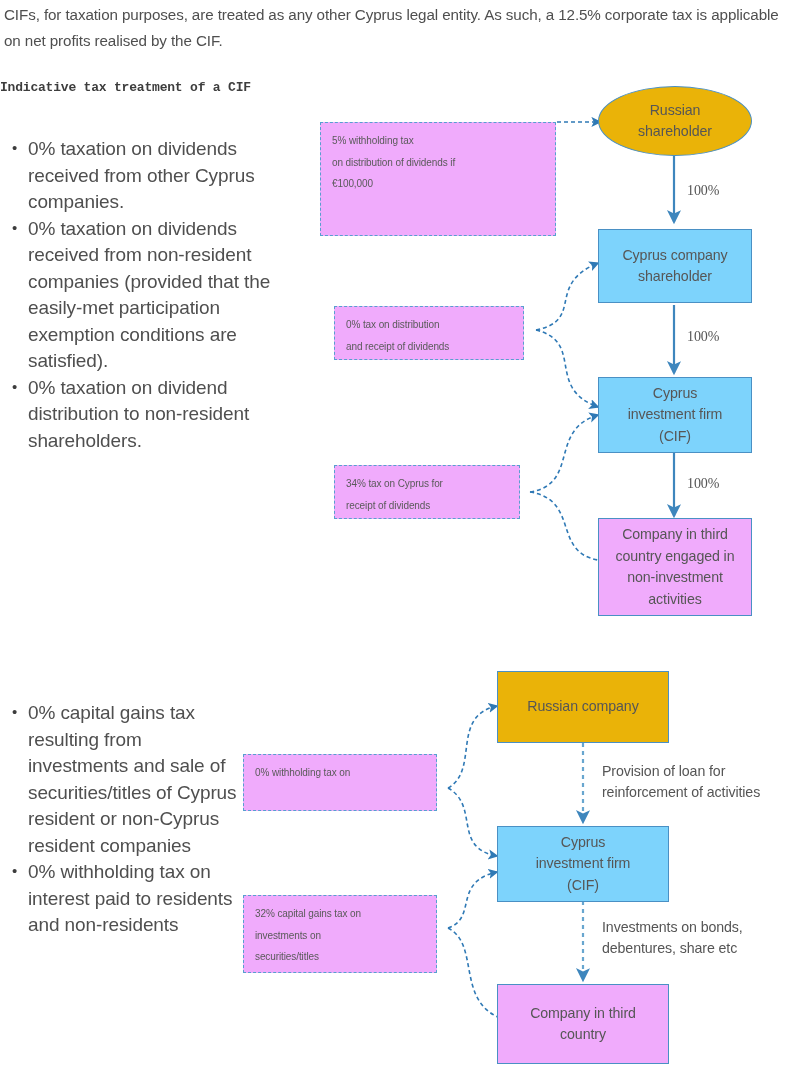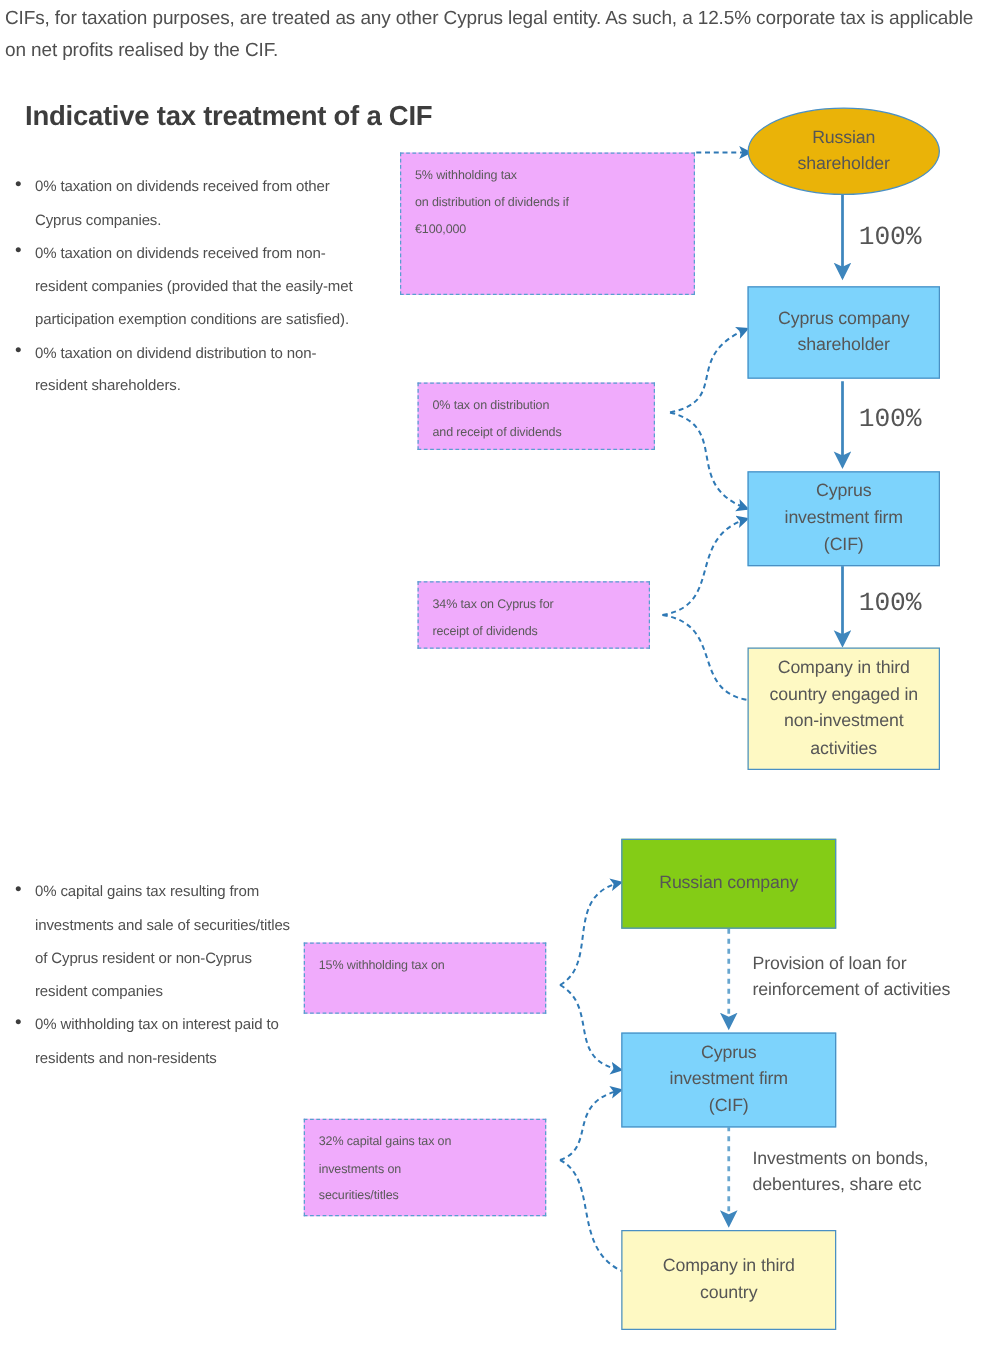--- a/index.html
+++ b/index.html
@@ -23,38 +23,39 @@
     top: 2px;
     width: 790px;
     font-size: 15.2px;
     line-height: 26px;
     color: #4f4f4f;
     letter-spacing: -0.1px;
   }
 
   
   #heading {
-    left: 20px;
+    left: 0;
     top: 80px;
-    font-size: 22px;
+    font-size: 13px;
     font-weight: bold;
     color: #3d3d3d;
     letter-spacing: -0.2px;
+    font-family: Liberation Mono, monospace;
   }
 
   
   ul.bullets {
     margin: 0;
     padding: 0;
     list-style: none;
   }
   ul.bullets > li {
     position: relative;
     padding-left: 24px;
-    font-size: 12px;
+    font-size: 19px;
     line-height: 26.5px;
     color: #4f4f4f;
     letter-spacing: -0.1px;
   }
   ul.bullets > li::before {
     content: "\2022";
     position: absolute;
     left: 8px;
     top: -1px;
     font-size: 15px;
@@ -82,35 +83,35 @@
     display: flex;
     align-items: center;
     justify-content: center;
     text-align: center;
     font-size: 14.2px;
     line-height: 21.5px;
     color: #565656;
     letter-spacing: -0.1px;
   }
   .node-blue { background: #7dd3fc; }
-  .node-pink-light { background: #fef9c3; }
-  .node-pink-dark { background: #84cc16; }
+  .node-pink-light { background: #f0abfc; }
+  .node-pink-dark { background: #eab308; }
   .node-ellipse {
     background: #eab308;
     border-radius: 50%;
   }
 
   
   .edge-label {
     font-size: 14.2px;
     line-height: 21px;
     color: #555555;
     letter-spacing: -0.1px;
   }
-  .edge-label.pct { font-family: Liberation Mono, monospace; font-size: 21px; }
+  .edge-label.pct { font-family: Liberation Serif, serif; font-size: 14px; }
 
   
   #connectors {
     position: absolute;
     left: 0; top: 0;
     width: 800px; height: 1085px;
     pointer-events: none;
   }
 </style>
 </head>
@@ -208,21 +209,21 @@
 <div class="abs edge-label pct" style="left:687px; top:180px;">100%</div>
 <div class="abs edge-label pct" style="left:687px; top:326px;">100%</div>
 <div class="abs edge-label pct" style="left:687px; top:473px;">100%</div>
 
 <ul class="abs bullets" id="bullets-bottom">
   <li>0% capital gains tax resulting from investments and sale of securities/titles of Cyprus resident or non-Cyprus resident companies</li>
   <li>0% withholding tax on interest paid to residents and non-residents</li>
 </ul>
 
 <div class="abs callout" style="left:243px; top:754px; width:194px; height:57px;">
-  <div>15% withholding tax on</div>
+  <div>0% withholding tax on</div>
 </div>
 
 <div class="abs callout" style="left:243px; top:895px; width:194px; height:78px;">
   <div>32% capital gains tax on</div>
   <div>investments on</div>
   <div>securities/titles</div>
 </div>
 
 <div class="abs node node-pink-dark" style="left:497px; top:671px; width:172px; height:72px;">
   <div>Russian company</div>

